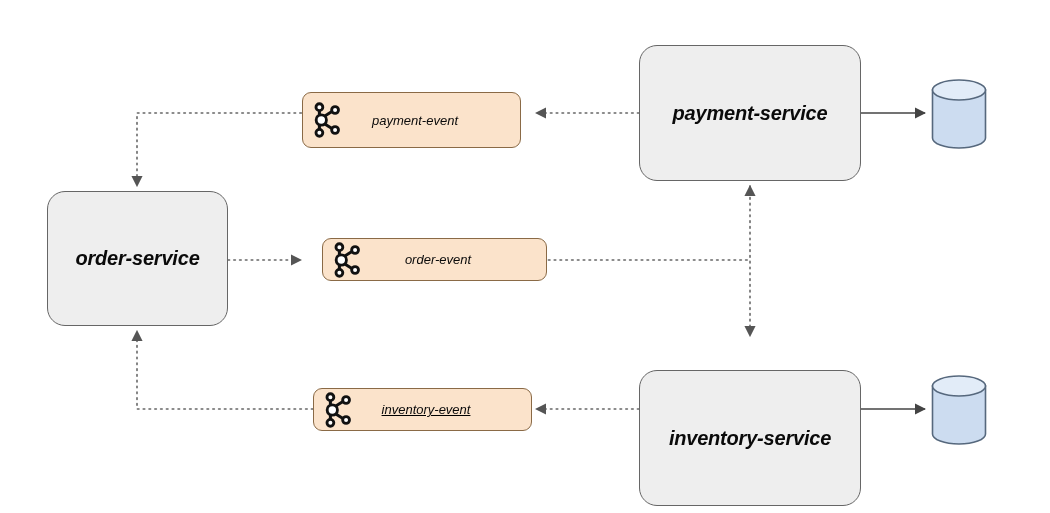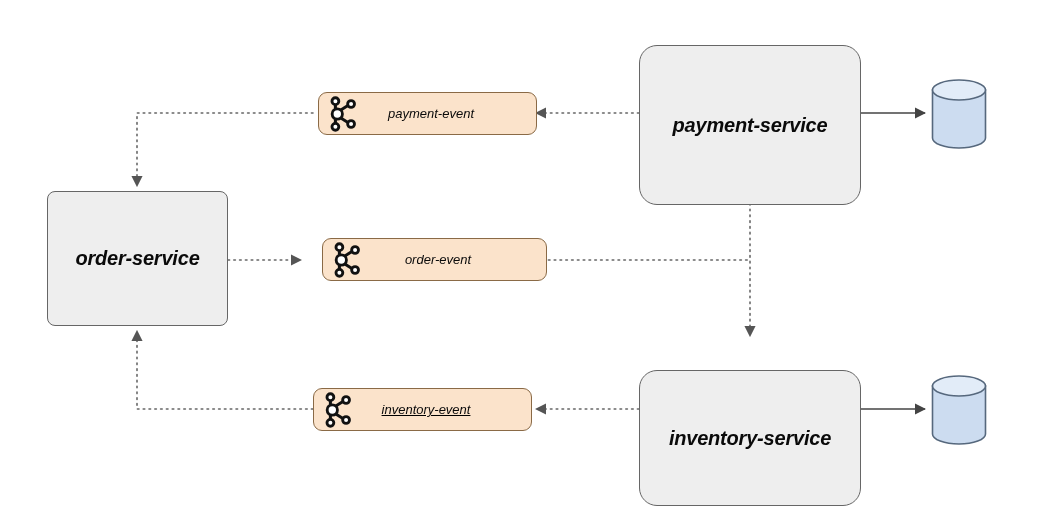--- a/index.html
+++ b/index.html
@@ -105,33 +105,33 @@
 
     <path d="M 639 409 L 536 409" fill="none" stroke="#666666" stroke-width="1.6" stroke-dasharray="1.6 4.2" stroke-linecap="round" marker-end="url(#arrow-dot)"></path>
 
     <path d="M 313 409 L 137 409 L 137 331" fill="none" stroke="#666666" stroke-width="1.6" stroke-dasharray="1.6 4.2" stroke-linecap="round" marker-end="url(#arrow-dot)"></path>
 
     <path d="M 861 113 L 925 113" fill="none" stroke="#444444" stroke-width="1.6" marker-end="url(#arrow-solid)"></path>
 
     <path d="M 861 409 L 925 409" fill="none" stroke="#444444" stroke-width="1.6" marker-end="url(#arrow-solid)"></path>
   </svg>
 
-  <div class="node service-box" style="left:47px; top:191px; width:181px; height:135px;border-radius:8px;">
+  <div class="node service-box" style="left:47px; top:191px; width:181px; height:135px;">
     <span class="service-label">order-service</span>
   </div>
 
-  <div class="node service-box" style="left:639px; top:45px; width:222px; height:160px;">
+  <div class="node service-box" style="left:639px; top:45px; width:222px; height:136px;">
     <span class="service-label">payment-service</span>
   </div>
 
   <div class="node service-box" style="left:639px; top:341px; width:222px; height:136px;margin-top:29px;">
     <span class="service-label">inventory-service</span>
   </div>
 
-  <div class="node topic-box" style="left:318px; top:92px; width:219px; height:43px;">
+  <div class="node topic-box" style="left:302px; top:92px; width:219px; height:56px;">
     <svg class="topic-icon" viewBox="0 0 34 40" xmlns="http://www.w3.org/2000/svg">
       <g stroke="#111111" stroke-width="3.2" fill="none">
         <path d="M 9 7 L 9 33"></path>
         <path d="M 13.5 16.5 L 23 10.5"></path>
         <path d="M 13.5 23.5 L 23 29.5"></path>
       </g>
       <g fill="#ffffff" stroke="#111111" stroke-width="3">
         <circle cx="9" cy="6.5" r="3.6"></circle>
         <circle cx="9" cy="33.5" r="3.6"></circle>
         <circle cx="25.5" cy="9.5" r="3.6"></circle>

